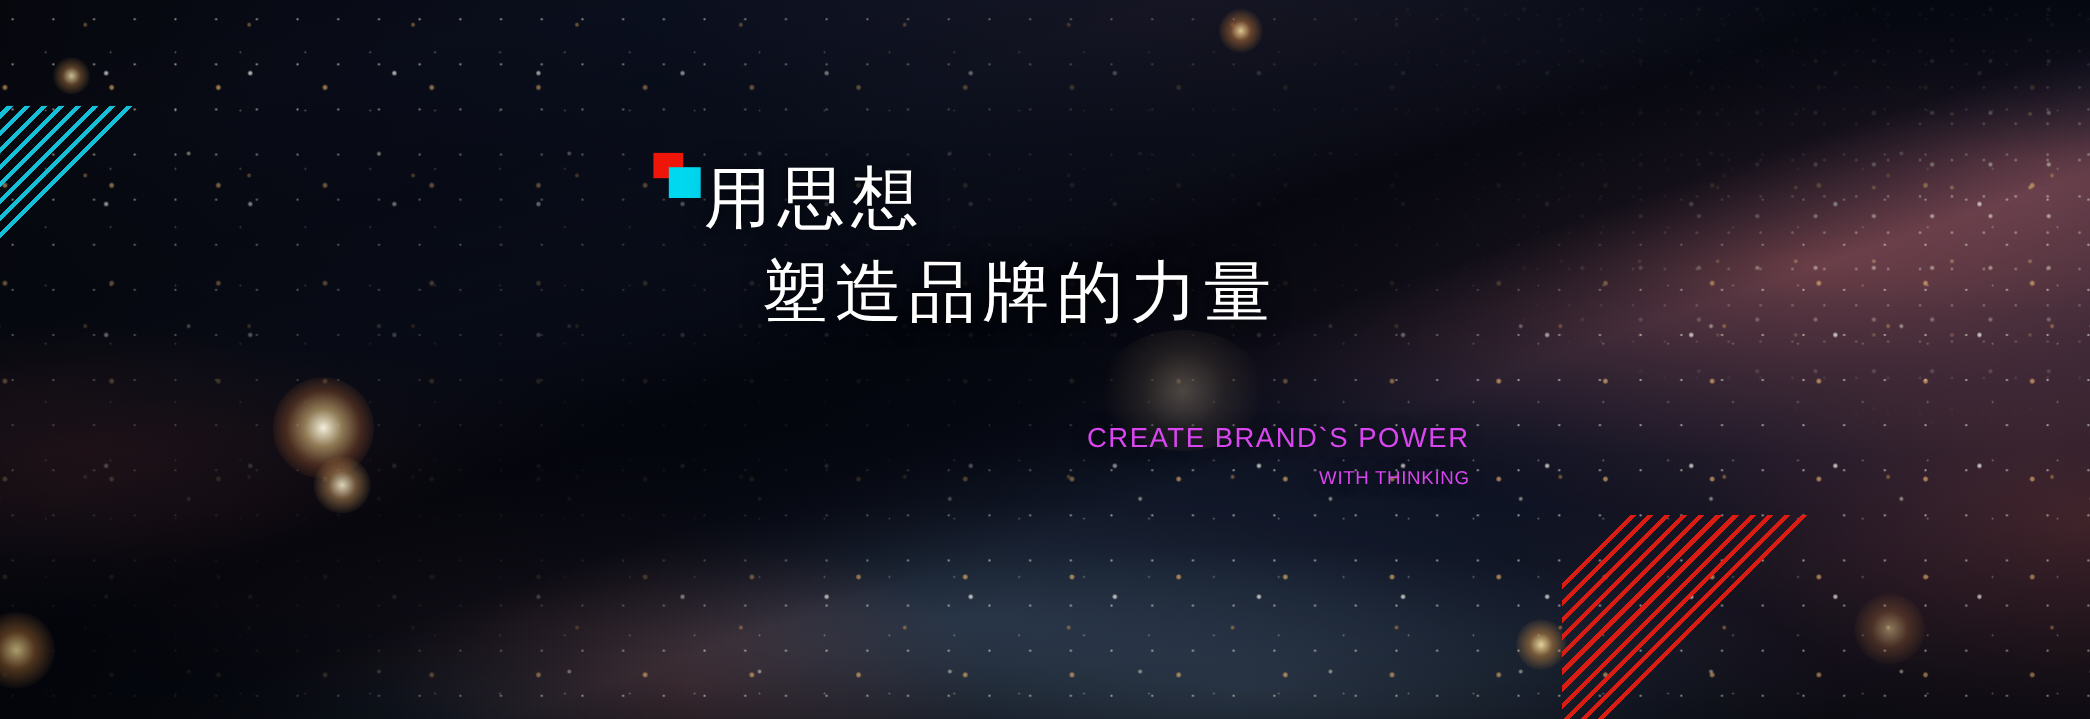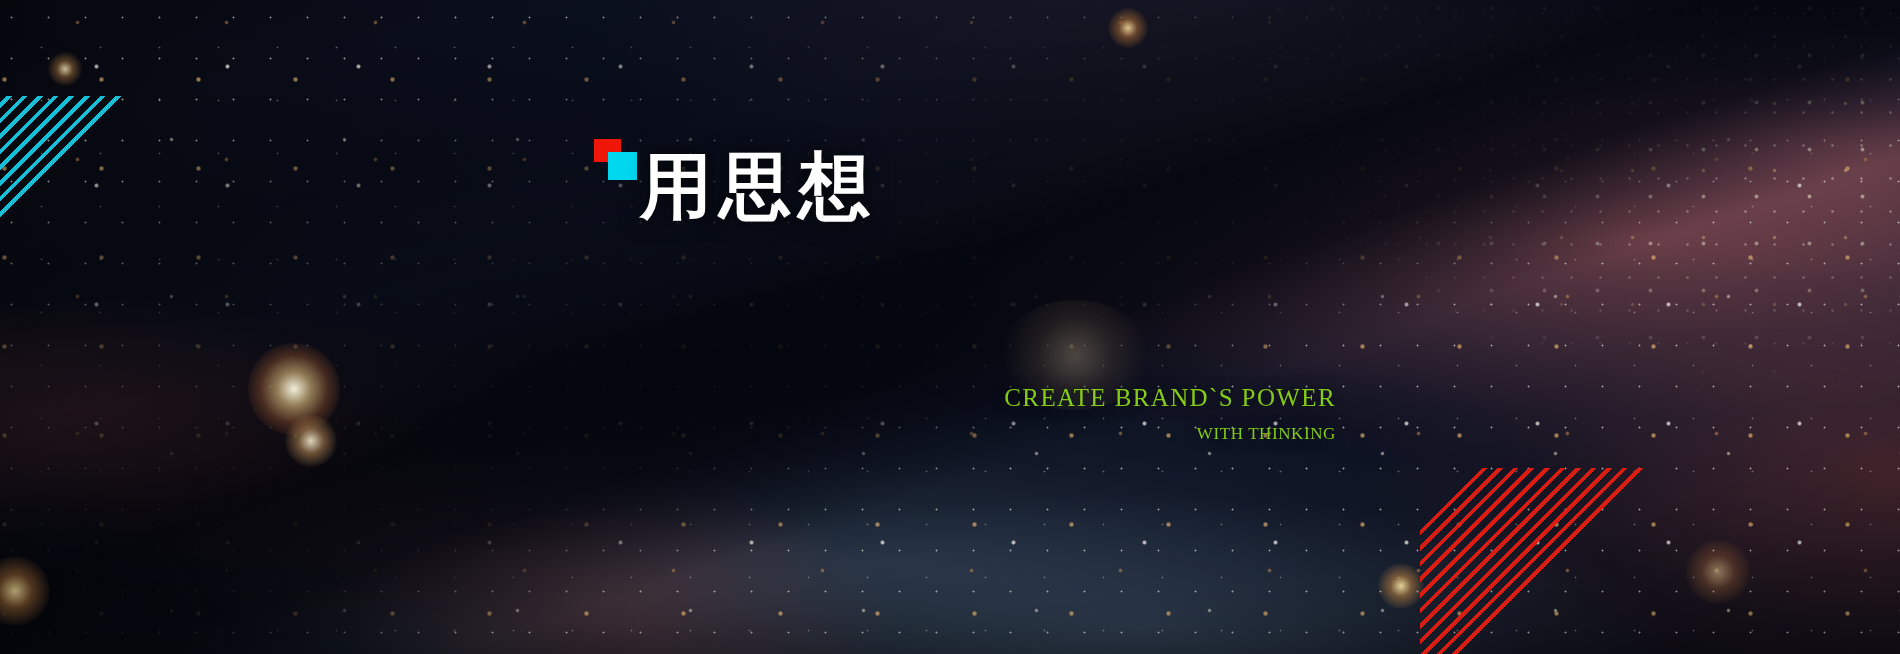--- a/index.html
+++ b/index.html
@@ -189,39 +189,38 @@
 
   
   .headline {
     position: absolute;
     left: 0;
     top: 150px;
     width: 1900px;
     color: #ffffff;
   }
   .headline-line {
-    font-size: 72px;
+    font-size: 61px;
     line-height: 1.0;
-    font-weight: 700;
+    font-weight: 400;
     letter-spacing: 0.10em;
     white-space: nowrap;
     text-shadow: 0 0 22px rgba(0,0,0,0.55), 0 0 8px rgba(0,0,0,0.4);
   }
   .headline-line-1 { margin-left: 640px; }
   .headline-line-2 { margin-left: 692px; margin-top: 24px; }
 
   
   .subtitle {
     position: absolute;
     left: 0;
     top: 384px;
     width: 1336px;
     text-align: right;
-    color: #84cc16;
-    font-family: Liberation Serif, serif;
+    color: #d946ef;
   }
   .sub-line-1 {
     font-size: 25px;
     letter-spacing: 0.055em;
     font-weight: 400;
     white-space: nowrap;
     text-shadow: 0 0 14px rgba(0,0,0,0.5);
   }
   .sub-line-2 {
     margin-top: 12px;
@@ -272,20 +271,21 @@
   <div class="stripes stripes-cyan"></div>
   <div class="stripes stripes-red"></div>
 
   <div class="logo-mark">
     <div class="logo-sq-red"></div>
     <div class="logo-sq-cyan"></div>
   </div>
 
   <div class="headline">
     <div class="headline-line headline-line-1">用思想</div>
+    <div class="headline-line headline-line-2">塑造品牌的力量</div>
   </div>
 
   <div class="subtitle">
     <div class="sub-line-1">CREATE BRAND`S POWER</div>
     <div class="sub-line-2">WITH THINKING</div>
   </div>
 
 </div>
 
 </body></html>

